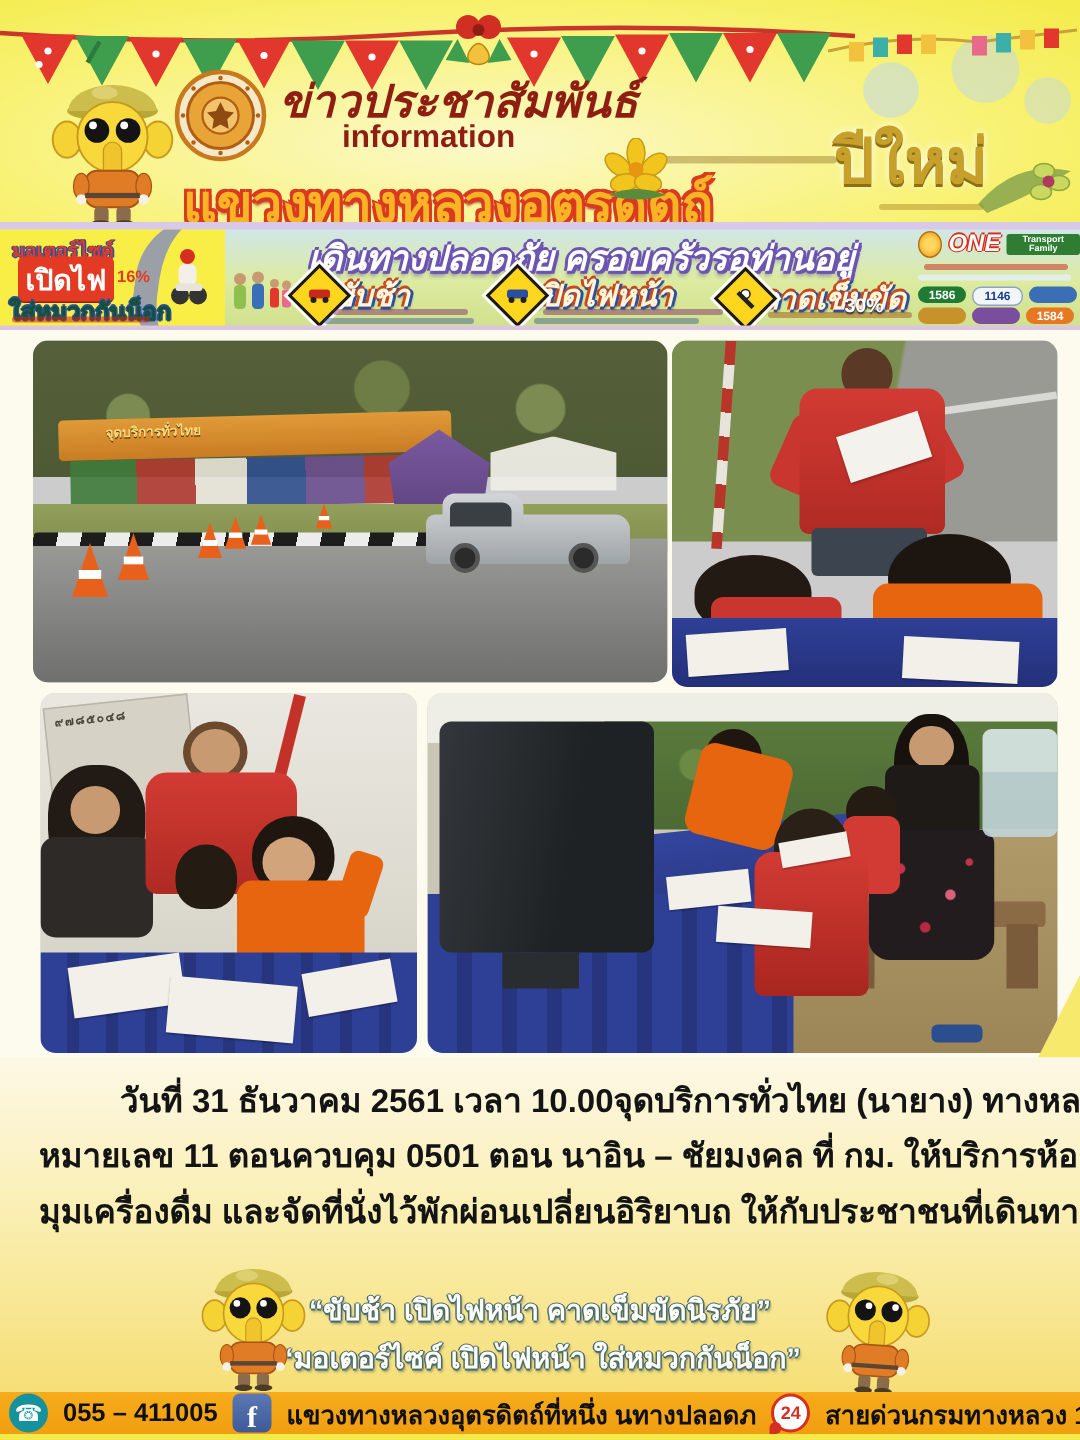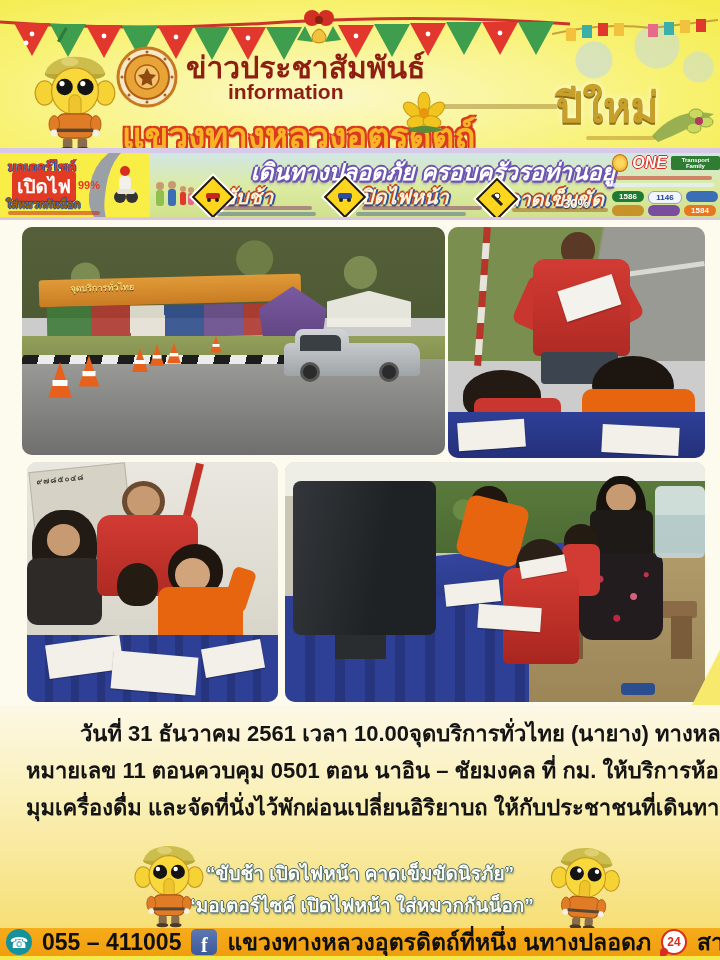--- a/index.html
+++ b/index.html
@@ -3,21 +3,21 @@
 <meta charset="utf-8">
 <style>
   html,body{margin:0;padding:0;background:#e9e9e9;}
   .page{position:relative;width:720px;height:960px;overflow:hidden;background:#FDFBF2;
         font-family:"Liberation Sans","DejaVu Sans",sans-serif;-webkit-font-smoothing:antialiased;}
   .abs{position:absolute;}
 
   
   .header{position:absolute;top:0;left:0;width:720px;height:148px;
           background:radial-gradient(ellipse at 45% 65%, #FBF9C9 0%, #F8F276 60%, #F3EB48 100%);}
-  .title-th{position:absolute;top:44px;left:186px;width:260px;font-size:30px;font-weight:800;color:#8E1E12;letter-spacing:0;}
+  .title-th{position:absolute;top:44px;left:186px;width:260px;font-size:30px;font-weight:800;color:#8E1E12;letter-spacing:0;font-style:italic;}
   .title-en{position:absolute;top:80px;left:228px;font-size:21px;font-weight:700;color:#8E1E12;text-align:center;}
   .org-name{position:absolute;top:108px;left:122px;width:360px;font-size:35px;font-weight:800;color:#F9B425;
             text-shadow:-2px -2px 0 #D93A20,2px -2px 0 #D93A20,-2px 2px 0 #D93A20,2px 2px 0 #D93A20,0 3px 2px #a82a14;}
   .greet1{position:absolute;top:46px;left:404px;font-size:52px;font-weight:800;color:#CBA22E;
           text-shadow:0 2px 0 #8F6F14,0 0 6px rgba(255,255,255,.9);}
   .greet2{position:absolute;top:74px;left:556px;font-size:42px;font-weight:800;color:#C7A02C;
           text-shadow:0 2px 0 #8F6F14,0 0 6px rgba(255,255,255,.9);}
   .greet-year{position:absolute;top:112px;left:560px;font-size:40px;font-weight:800;font-style:italic;color:#D9A92F;
           text-shadow:0 3px 0 #8F6910,2px 0 0 #B8860B,0 0 8px rgba(255,255,255,.8);letter-spacing:2px;}
   .greet-script{position:absolute;top:104px;left:438px;width:120px;height:5px;background:rgba(150,120,40,.45);border-radius:3px;}
@@ -32,24 +32,24 @@
   
   .banner{position:absolute;top:148px;left:0;width:720px;height:72px;
           background:linear-gradient(180deg,#CFE6F0 0%,#DCEBA0 55%,#CFE08C 100%);}
   .banner-edge-top{position:absolute;top:0;left:0;width:720px;height:5px;background:#D9C9E8;}
   .banner-edge-bot{position:absolute;bottom:0;left:0;width:720px;height:3px;background:#DCC6DF;}
   .banner-left{position:absolute;top:5px;left:0;width:150px;height:68px;background:#F8EE46;overflow:hidden;text-align:right;}
   .banner-road{position:absolute;top:-8px;right:-26px;width:70px;height:90px;border-left:16px solid #9AA0A6;border-radius:50% 0 0 40%;transform:rotate(8deg);}
   .bl1{position:absolute;top:3px;left:8px;font-size:13px;font-weight:800;color:#E33A24;text-shadow:-1px 0 #2A4FA0,1px 0 #2A4FA0,0 1px #2A4FA0;}
   .bl2{position:absolute;top:18px;left:12px;font-size:19px;font-weight:800;color:#fff;background:#E33A24;border-radius:4px;padding:0 5px;box-shadow:0 1px 0 #8f1f10;}
   .bl3{position:absolute;top:26px;left:78px;font-size:11px;font-weight:800;color:#E33A24;}
-  .bl4{position:absolute;top:42px;left:6px;font-size:11px;font-weight:800;color:#a16207;text-shadow:-1px 0 #2A4FA0,1px 0 #2A4FA0,0 1px #2A4FA0,0 -1px #2A4FA0;font-family:Liberation Serif, serif;}
+  .bl4{position:absolute;top:42px;left:6px;font-size:16px;font-weight:800;color:#14532d;text-shadow:-1px 0 #2A4FA0,1px 0 #2A4FA0,0 1px #2A4FA0,0 -1px #2A4FA0;font-family:Liberation Serif, serif;}
   .bl-bar{position:absolute;height:4px;background:rgba(200,40,30,.55);border-radius:2px;}
   .rider{position:absolute;top:12px;left:112px;width:26px;height:40px;}
-  .headline{position:absolute;top:6px;left:160px;width:455px;text-align:right;font-size:23px;font-weight:800;font-style:italic;color:#fff;
+  .headline{position:absolute;top:6px;left:160px;width:455px;text-align:center;font-size:23px;font-weight:800;font-style:italic;color:#fff;
     text-shadow:-2px 0 #6C55B0,2px 0 #6C55B0,0 -2px #6C55B0,0 2px #6C55B0,2px 2px 0 #6C55B0,0 3px 3px rgba(60,40,120,.5);white-space:nowrap;}
   .sign-group{position:absolute;display:flex;align-items:center;}
   .diamond{width:26px;height:26px;background:#FFD61E;border:2px solid #1a1a1a;transform:rotate(45deg);flex:0 0 auto;
            display:flex;align-items:center;justify-content:center;box-shadow:0 0 0 2px #fff;}
   .diamond .glyph{transform:rotate(-45deg);}
   .sign-label{margin-left:-6px;font-size:20px;font-weight:800;font-style:italic;color:#FFF6D8;white-space:nowrap;
     text-shadow:-2px 0 #C8491F,2px 0 #2E4FA0,0 -2px #C8491F,0 2px #2E4FA0,1px 2px 2px rgba(0,0,0,.45);}
   .sign-caption{position:absolute;height:4px;background:rgba(120,30,100,.45);border-radius:2px;}
   .pct30{position:absolute;top:48px;left:563px;font-size:13px;font-weight:800;color:#fff;text-shadow:0 1px 1px #333;}
   .one-block{position:absolute;top:6px;left:612px;display:flex;align-items:center;gap:4px;}
@@ -178,21 +178,21 @@
   .mascot.header-mascot{top:48px;left:30px;width:90px;height:104px;}
   .mascot.bottom-left{top:838px;left:132px;}
   .mascot.bottom-right{top:840px;left:548px;transform:scaleX(-1) rotate(-4deg);}
 
   
   .footer{position:absolute;top:928px;left:0;width:720px;height:28px;background:linear-gradient(180deg,#F6AC1C,#F09E0E);
           display:flex;align-items:center;gap:10px;padding:0 6px;box-sizing:border-box;}
   .footer-strip{position:absolute;top:956px;left:0;width:720px;height:4px;background:#F3E94B;}
   .f-phone-icon{width:26px;height:26px;border-radius:50%;background:#15929B;display:flex;align-items:center;justify-content:center;flex:0 0 auto;}
   .f-phone-glyph{color:#fff;font-size:15px;line-height:1;}
-  .f-text{font-size:23px;font-weight:700;color:#101010;white-space:nowrap;}
+  .f-text{font-size:17px;font-weight:700;color:#101010;white-space:nowrap;}
   .f-fb{width:26px;height:26px;border-radius:5px;background:linear-gradient(180deg,#5B79B4,#3E5998);color:#fff;
         font-size:20px;font-weight:800;display:flex;align-items:flex-end;justify-content:center;line-height:1;flex:0 0 auto;font-family:"Liberation Serif",serif;}
   .f-24{width:26px;height:26px;border-radius:50%;background:#fff;border:2px solid #D62E20;box-sizing:border-box;color:#D62E20;
         font-size:12px;font-weight:800;display:flex;align-items:center;justify-content:center;flex:0 0 auto;position:relative;}
   .f-24::after{content:"";position:absolute;bottom:-3px;left:-3px;width:8px;height:8px;background:#D62E20;border-radius:50% 50% 50% 0;}
 </style>
 </head>
 <body>
 
 <div class="page">
@@ -302,21 +302,21 @@
     </svg>
   </div>
 
   <div class="banner">
     <div class="banner-edge-top"></div>
 
     <div class="banner-left">
       <div class="banner-road"></div>
       <div class="bl1">มอเตอร์ไซค์</div>
       <div class="bl2">เปิดไฟ</div>
-      <div class="bl3">99%</div>
+      <div class="bl3">16%</div>
       <div class="bl4">ใส่หมวกกันน็อก</div>
       <div class="bl-bar" style="top:58px;left:8px;width:92px;"></div>
       <svg class="rider" viewBox="0 0 26 40">
         <circle cx="13" cy="6" r="5" fill="#D62E20"></circle>
           <rect x="7" y="11" width="12" height="14" rx="4" fill="#F2F0E8"></rect>
         <circle cx="8" cy="32" r="6" fill="#333"></circle>
           <circle cx="20" cy="32" r="6" fill="#333"></circle>
         <rect x="5" y="24" width="18" height="5" rx="2" fill="#E8E4DC"></rect>
       </svg>
     </div>

